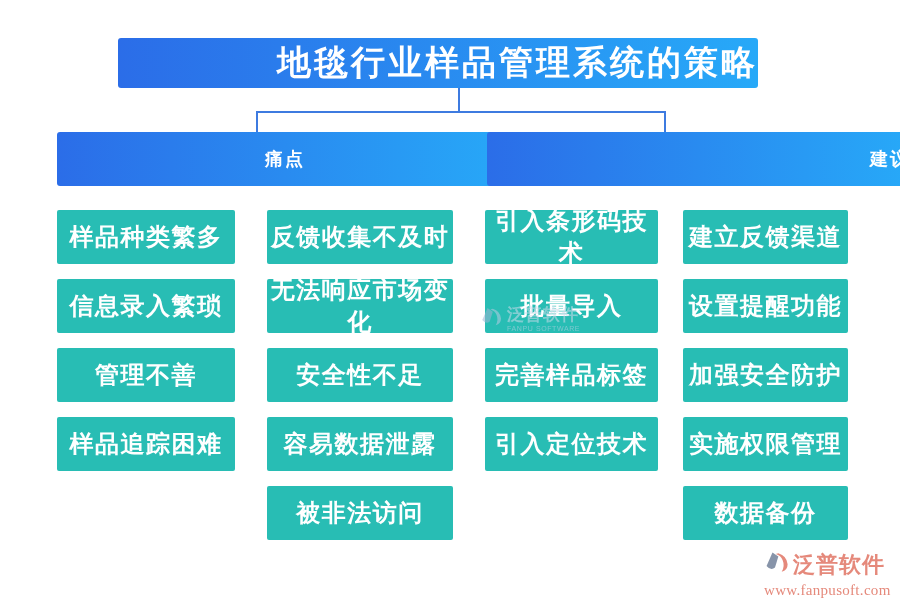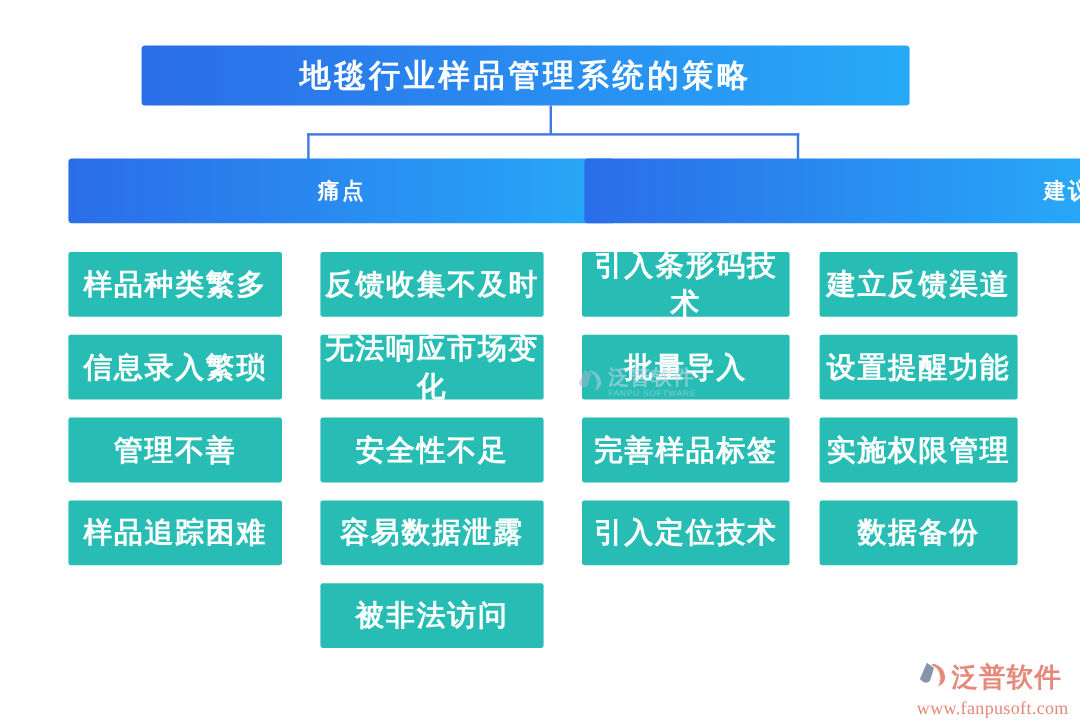--- a/index.html
+++ b/index.html
@@ -16,21 +16,21 @@
     display: flex;
     align-items: center;
     justify-content: center;
     color: #ffffff;
     font-weight: bold;
     background: linear-gradient(90deg, #2b6de8 0%, #27a9f8 100%);
     border-radius: 3px;
   }
   #title-bar {
     left: 118px; top: 38px; width: 640px; height: 50px;
-    font-size: 26px; letter-spacing: 3px;
+    font-size: 34px; letter-spacing: 3px; justify-content: flex-end;
   }
   #branch-pain { left: 57px; top: 132px; width: 456px; height: 54px; font-size: 18px; letter-spacing: 2px; }
   #branch-suggestion { left: 487px; top: 132px; width: 423px; height: 54px; font-size: 18px; letter-spacing: 2px; justify-content: flex-end; }
 
   .line { position: absolute; background: #3e7be0; }
   #conn-trunk  { left: 458px; top: 88px;  width: 2px;   height: 24px; }
   #conn-h      { left: 256px; top: 111px; width: 410px; height: 2px;  }
   #conn-left   { left: 256px; top: 111px; width: 2px;   height: 22px; }
   #conn-right  { left: 664px; top: 111px; width: 2px;   height: 22px; }
 
@@ -112,20 +112,21 @@
   <div id="col-s1" class="col">
     <div class="node">引入条形码技术</div>
     <div class="node">批量导入</div>
     <div class="node">完善样品标签</div>
     <div class="node">引入定位技术</div>
   </div>
 
   <div id="col-s2" class="col">
     <div class="node">建立反馈渠道</div>
     <div class="node">设置提醒功能</div>
+    <div class="node">加强安全防护</div>
     <div class="node">实施权限管理</div>
     <div class="node">数据备份</div>
   </div>
 
   <div id="watermark-center">
     <span>
       <svg width="24" height="26" viewBox="0 0 32 32">
         <path d="M3 20 L10 4 L17 9 L13 22 Q8 26 3 20 Z" fill="#9fb6d4"></path>
         <path d="M17 5 Q27 8 28 18 Q28 25 21 27 Q25 20 22 13 Q20 8 14 6 Z" fill="#b9cbe2"></path>
       </svg>

